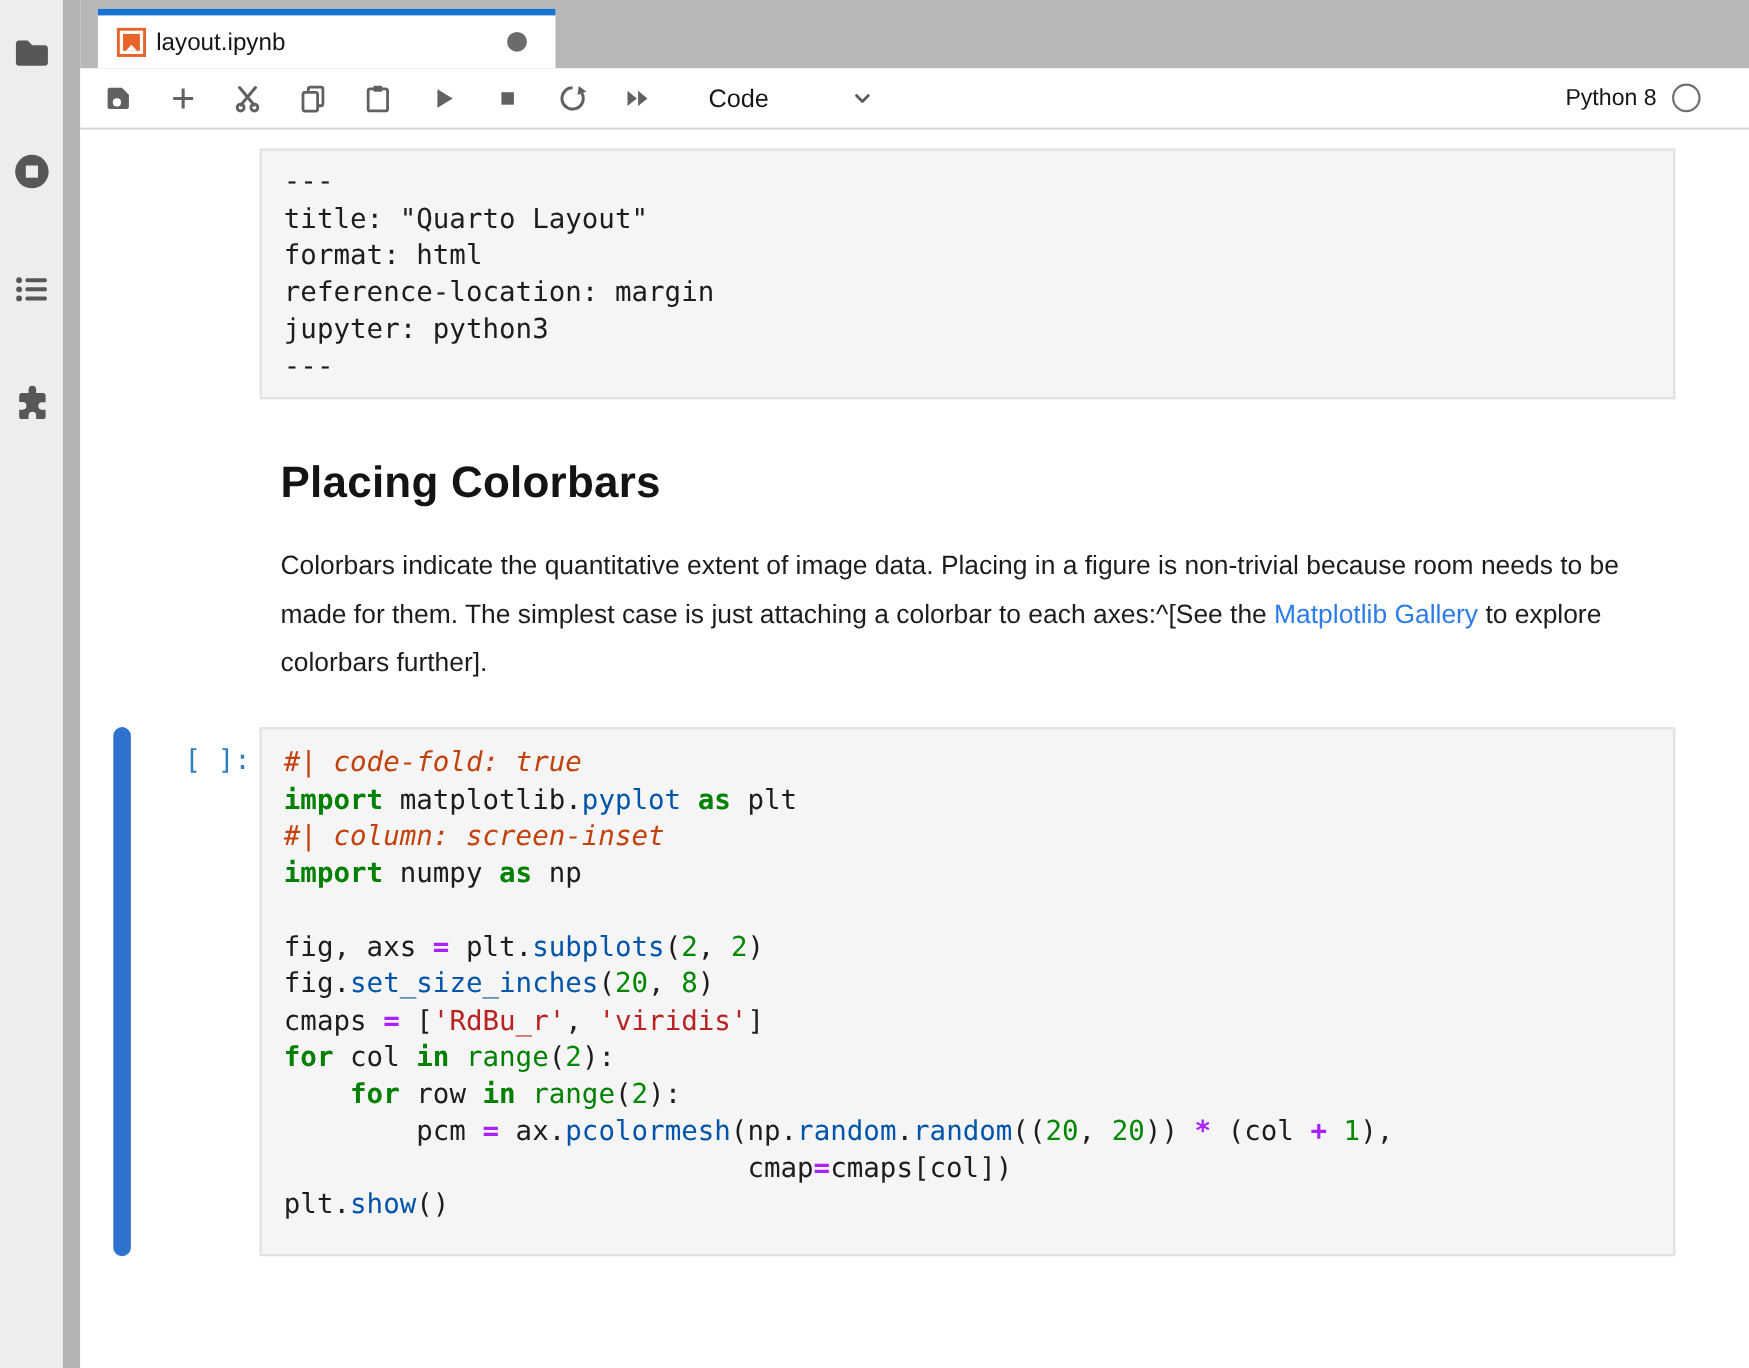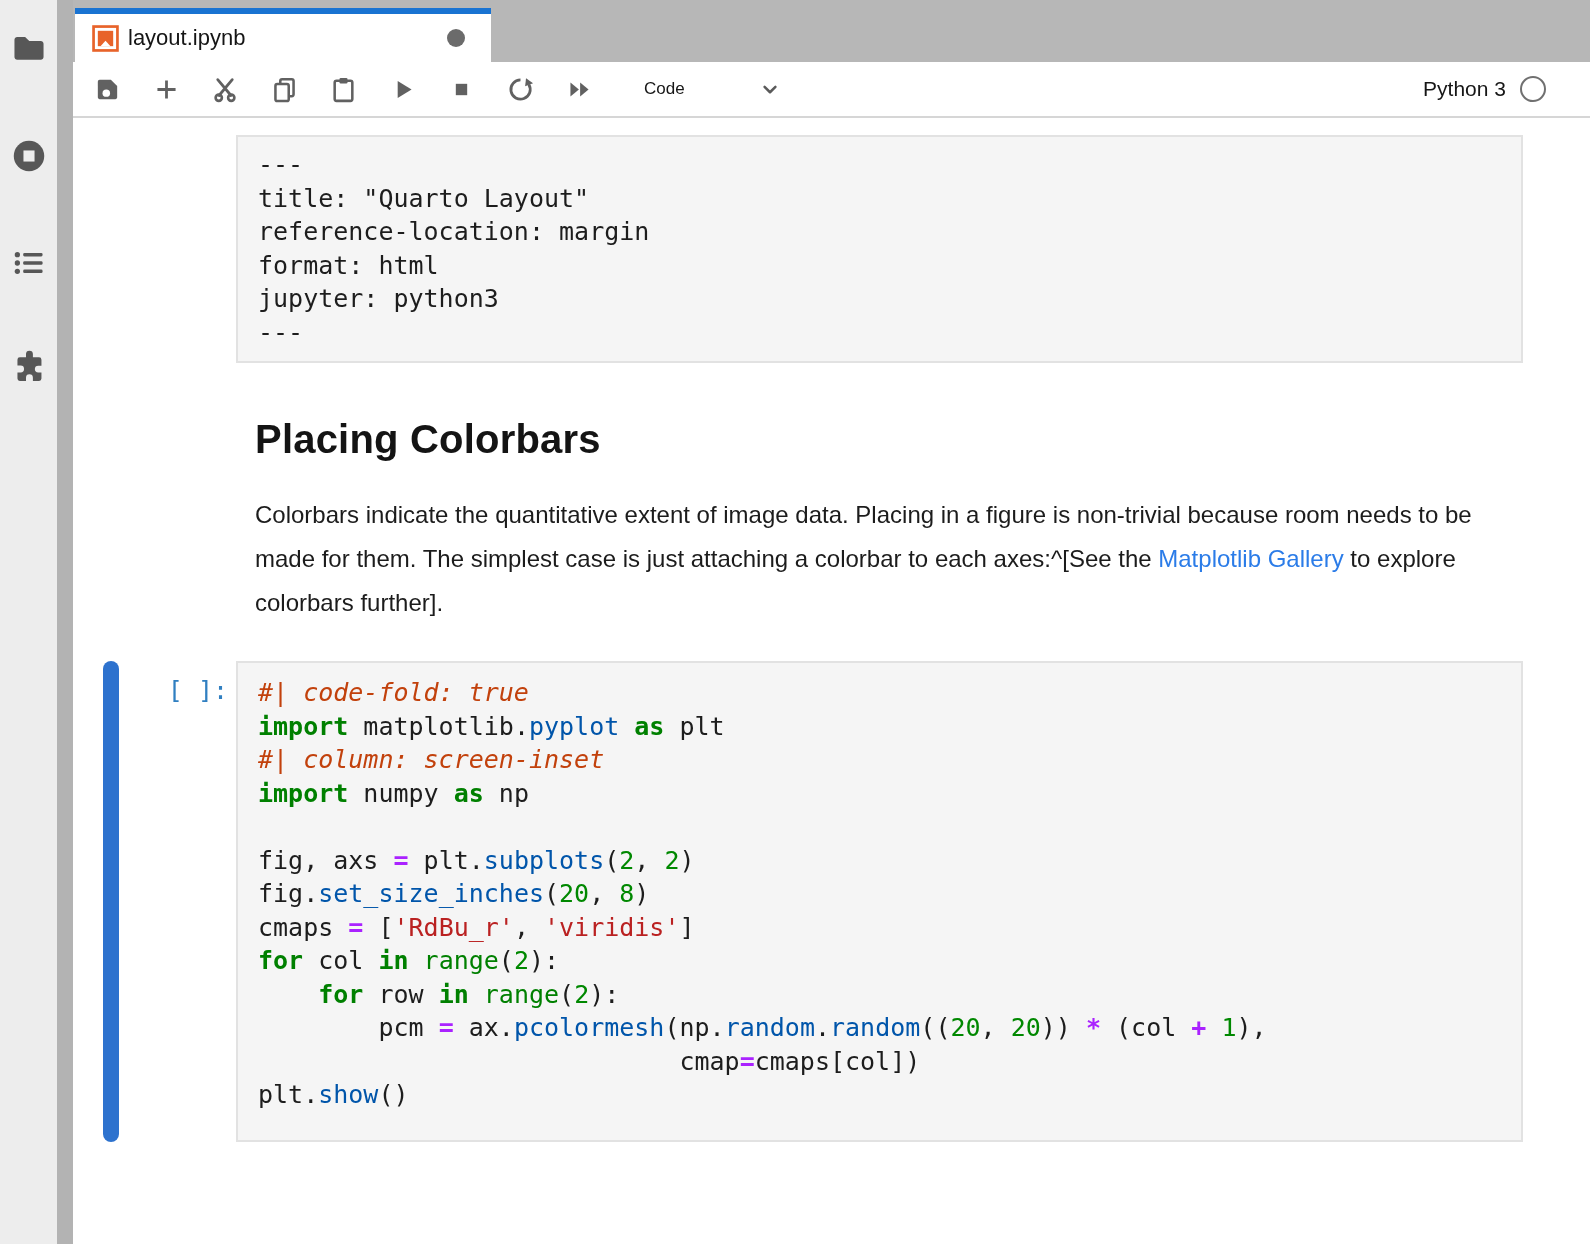--- a/index.html
+++ b/index.html
@@ -19,42 +19,42 @@
     position: absolute; left: 50%; transform: translateX(-50%);
     width: 38px; height: 38px; display: flex; align-items: center; justify-content: center;
   }
   .sidebar-divider { width: 16px; flex: none; background: #b3b3b3; }
 
   
   .main { flex: 1; display: flex; flex-direction: column; min-width: 0; }
 
   .tabbar { height: 62px; background: #b7b7b7; position: relative; flex: none; }
   .tab {
-    position: absolute; left: 2px; top: 8px; width: 416px; height: 54px;
+    position: absolute; left: 16px; top: 8px; width: 416px; height: 54px;
     background: #ffffff; border-top: 6px solid #1973d2;
     display: flex; align-items: center; padding: 0 26px 0 17px;
   }
   .tab-title { font-size: 22px; color: #151515; margin-left: 9px; }
   .dirty-dot {
     margin-left: auto; width: 18px; height: 18px; border-radius: 50%;
     background: #6b6b6b;
   }
 
   .toolbar {
     height: 56px; flex: none; background: #ffffff;
     border-bottom: 2px solid #d6d6d6;
     display: flex; align-items: center; padding: 0 44px 0 14px;
   }
   .tbtn {
     width: 40px; height: 40px; margin-right: 19px; border: none; background: transparent;
     display: flex; align-items: center; justify-content: center; cursor: pointer;
   }
   .celltype {
     display: flex; align-items: center; margin-left: 26px;
-    font-size: 17px; color: #161616; cursor: pointer;
+    font-size: 23px; color: #161616; cursor: pointer;
   }
   .celltype .chev { margin-left: 72px; display: flex; }
   .kernel { margin-left: auto; display: flex; align-items: center; }
   .kernel-name { font-size: 21px; color: #161616; }
   .kernel-status {
     width: 26px; height: 26px; border-radius: 50%;
     border: 2.5px solid #707070; margin-left: 14px; background: #fff;
   }
 
   
@@ -214,29 +214,29 @@
       <div class="celltype">
         <span>Code</span>
         <span class="chev">
           <svg width="26" height="26" viewBox="0 0 24 24">
             <polyline points="7,10 12,15 17,10" fill="none" stroke="#5a5a5a" stroke-width="2.3" stroke-linecap="round" stroke-linejoin="round"></polyline>
           </svg>
         </span>
       </div>
 
       <div class="kernel">
-        <span class="kernel-name">Python 3</span>
+        <span class="kernel-name">Python 8</span>
         <span class="kernel-status"></span>
       </div>
     </div>
 
     <div class="content">
 
       <div class="raw-row">
-        <div class="cell-box raw-cell"><div class="code-line">---</div><div class="code-line">title: "Quarto Layout"</div><div class="code-line">reference-location: margin</div><div class="code-line">format: html</div><div class="code-line">jupyter: python3</div><div class="code-line">---</div></div>
+        <div class="cell-box raw-cell"><div class="code-line">---</div><div class="code-line">title: "Quarto Layout"</div><div class="code-line">format: html</div><div class="code-line">reference-location: margin</div><div class="code-line">jupyter: python3</div><div class="code-line">---</div></div>
       </div>
 
       <div class="markdown">
         <h1>Placing Colorbars</h1>
         <p><span>Colorbars indicate the quantitative extent of image data. Placing in a figure is non-trivial because room needs to be made for them. The simplest case is just attaching a colorbar to each axes:^[See the </span><span class="tok-link">Matplotlib Gallery</span><span> to explore colorbars further].</span></p>
       </div>
 
       <div class="code-row">
         <div class="collapser"></div>
         <div class="prompt">[ ]:</div>

